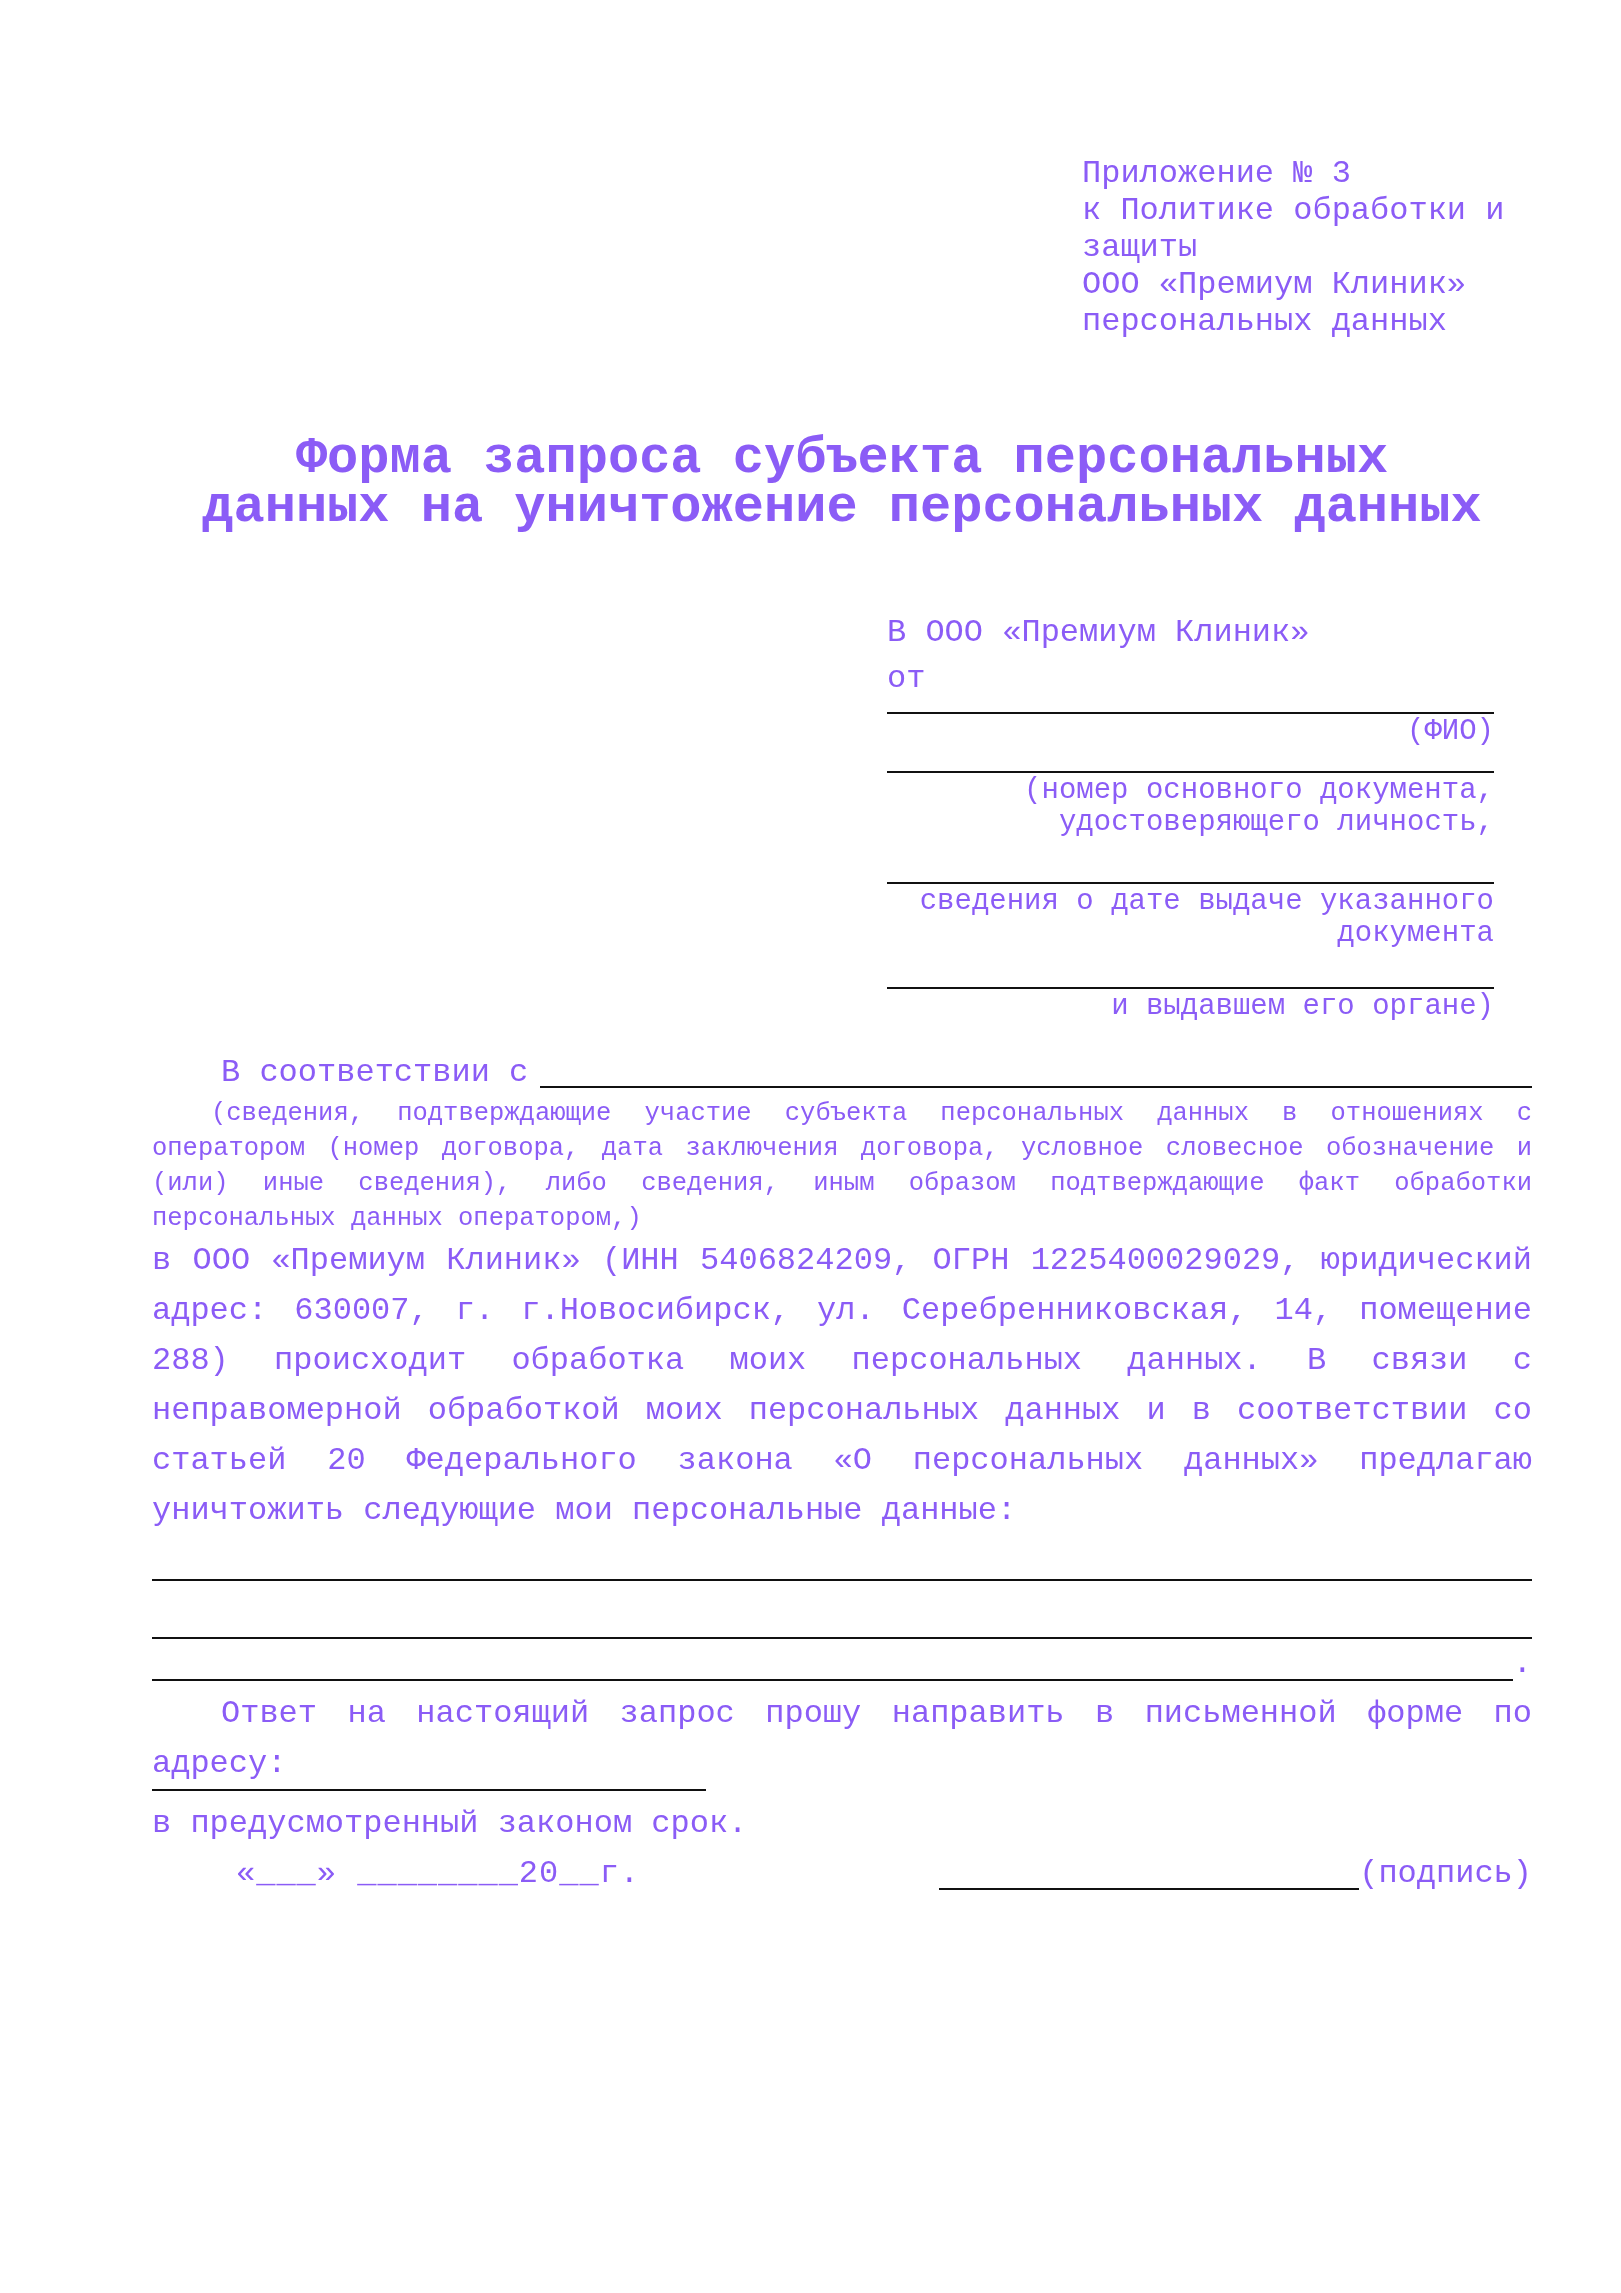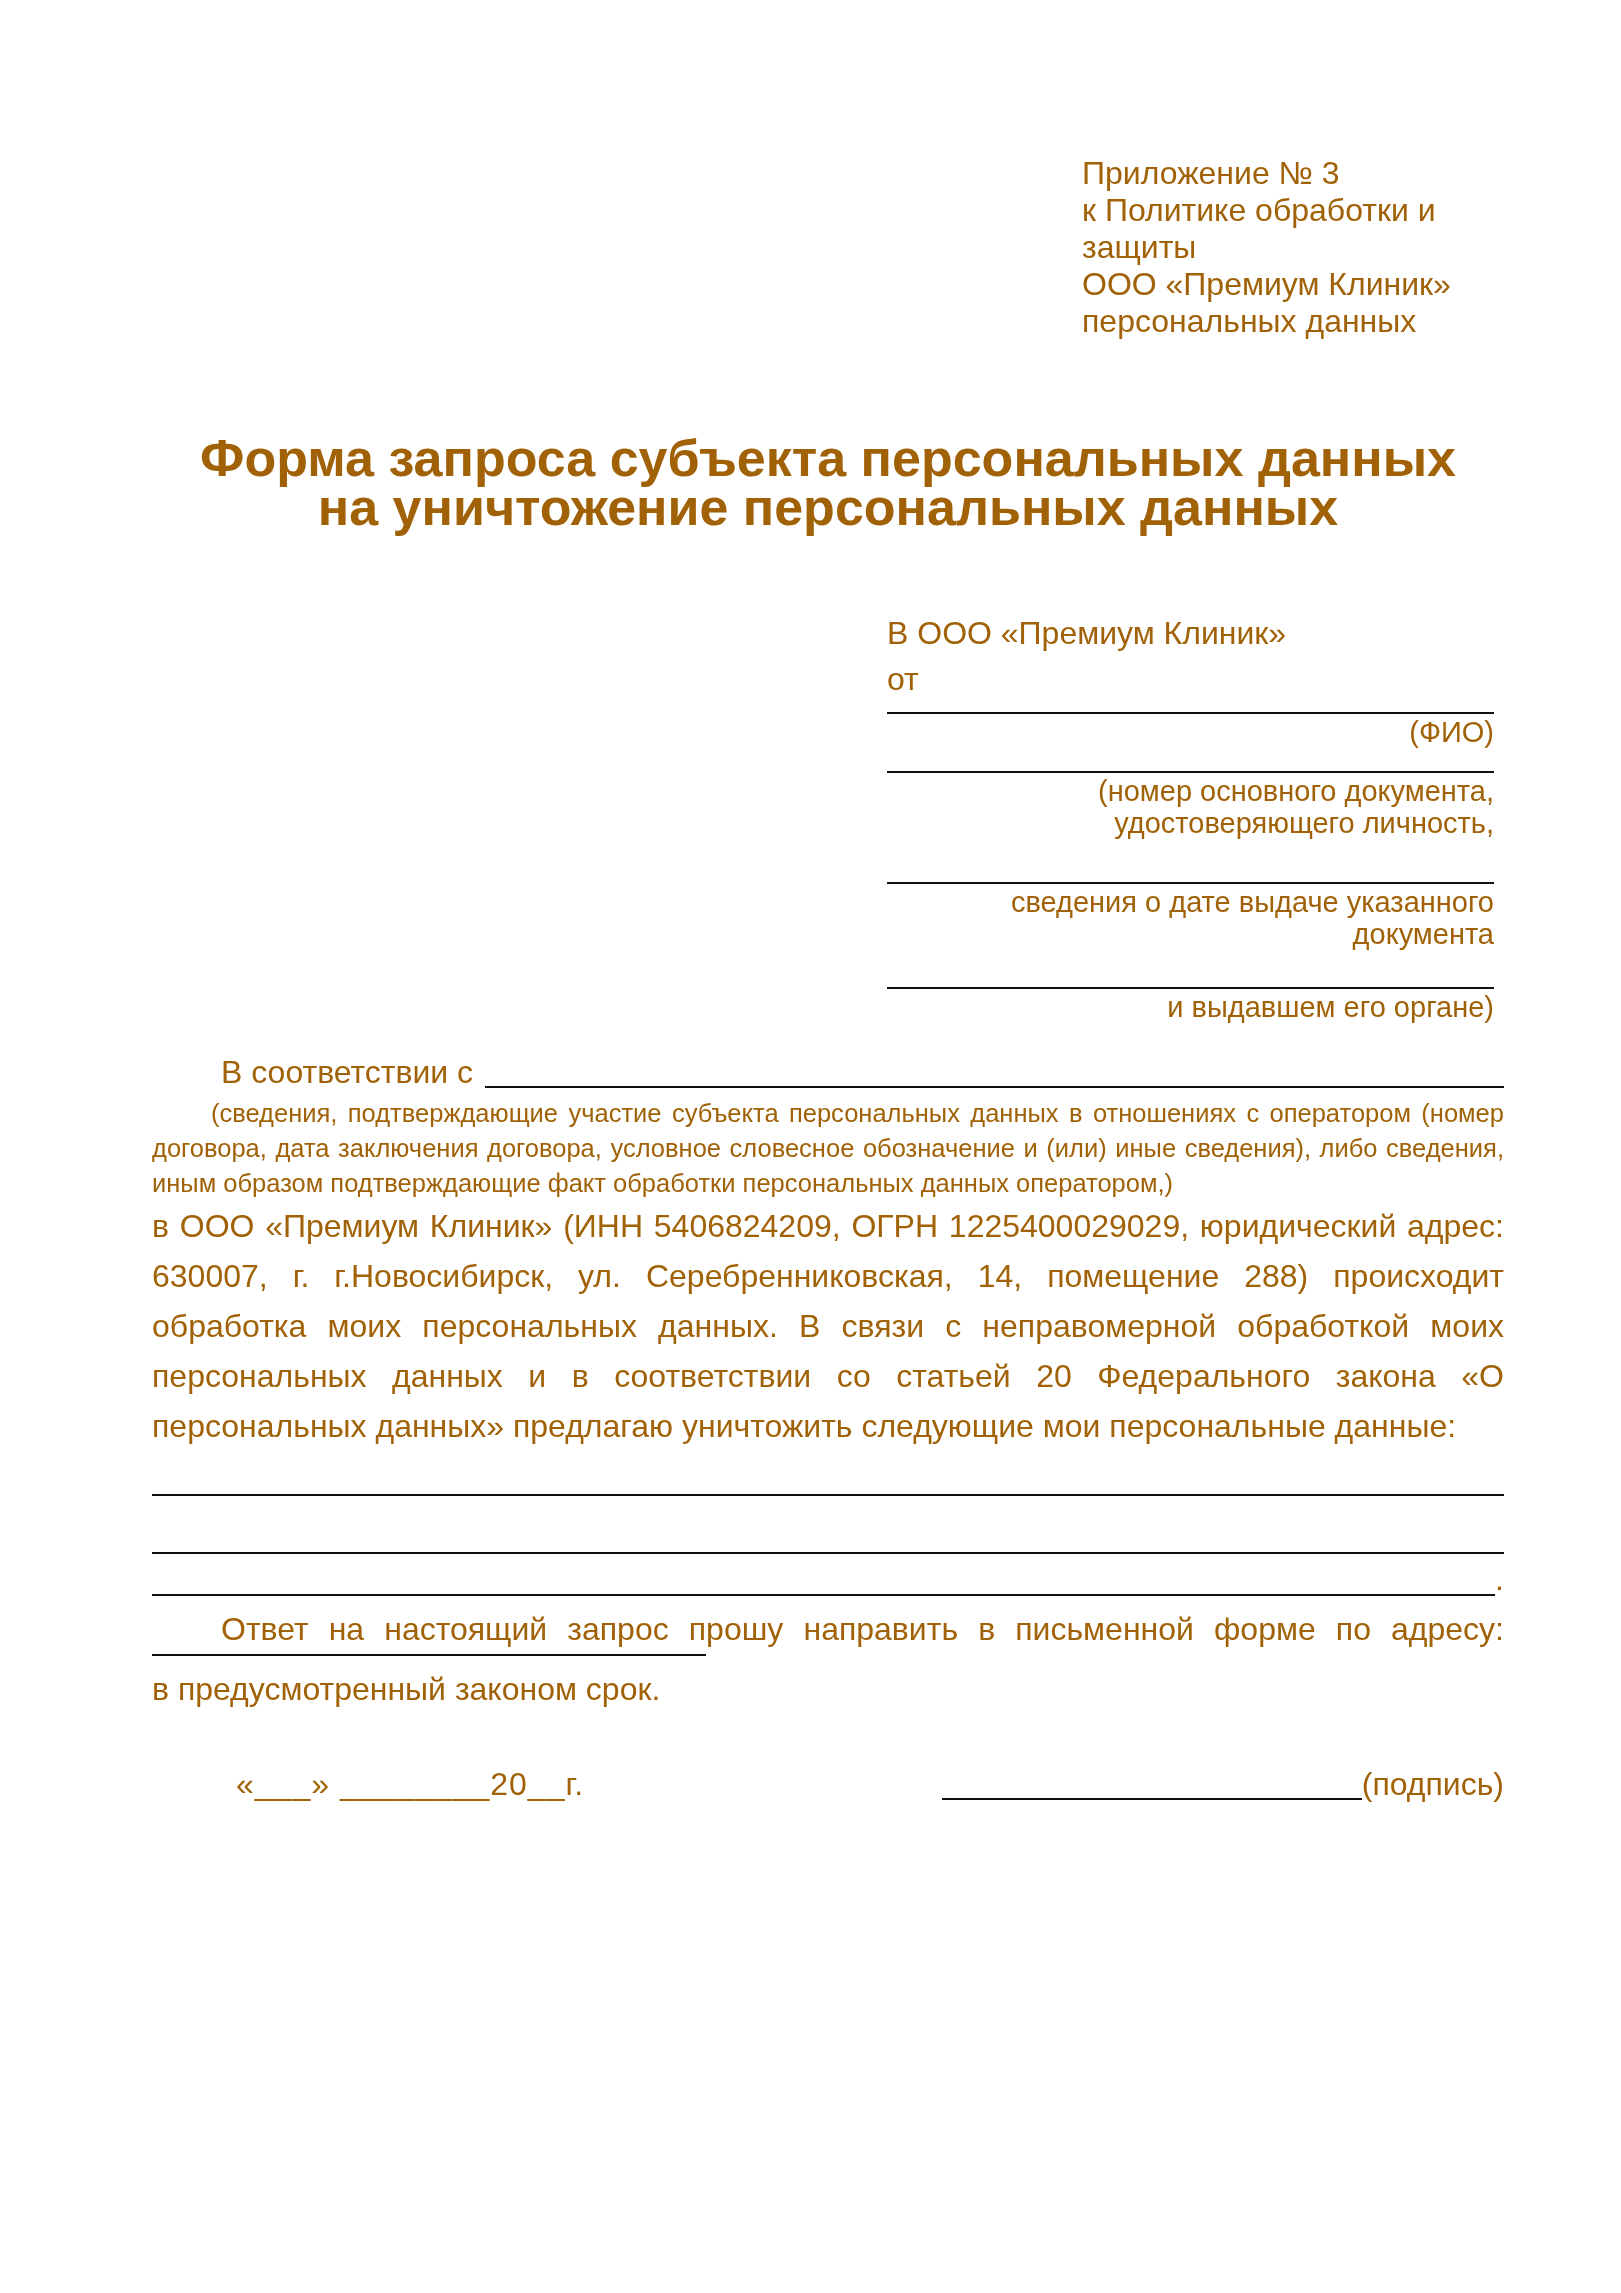--- a/index.html
+++ b/index.html
@@ -6,24 +6,24 @@
     margin: 0;
     padding: 0;
     background: #ffffff;
   }
   .page {
     position: relative;
     width: 1621px;
     height: 2294px;
     background: #ffffff;
     box-sizing: border-box;
-    padding: 155px 117px 0 152px;
-    font-family: Liberation Sans, sans-serif;
+    padding: 155px 89px 0 152px;
+    font-family: Liberation Mono, monospace;
     font-size: 32px;
-    color: #a16207;
+    color: #8b5cf6;
     overflow: hidden;
   }
 
   
   .appendix {
     margin-left: 930px;
     line-height: 37px;
   }
 
   
@@ -116,21 +116,20 @@
   }
   .addr-fill {
     flex: none;
     width: 554px;
     border-bottom: 2.9px solid #111;
     margin-bottom: 7.8px;
   }
 
   
   .footer-row {
-    margin-top: 45px;
     display: flex;
     justify-content: space-between;
     line-height: 50px;
   }
   .date-text { margin-left: 84px; letter-spacing: 1px; }
   .sig-wrap { display: flex; }
   .sig-fill {
     width: 420px;
     border-bottom: 2.9px solid #111;
     margin-bottom: 8.8px;

